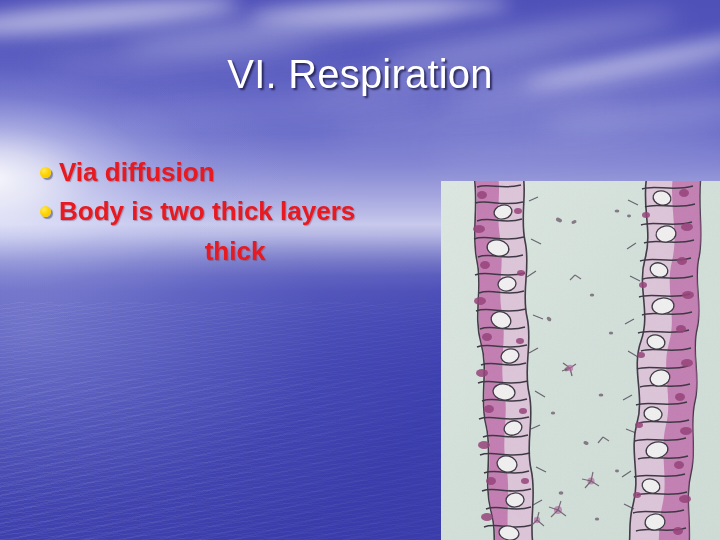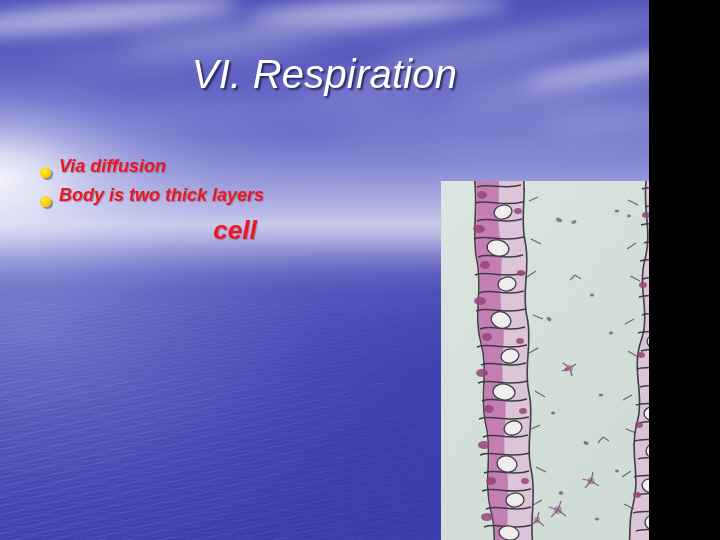--- a/index.html
+++ b/index.html
@@ -3,26 +3,25 @@
 <meta charset="utf-8">
 <title>VI. Respiration</title>
 <style>
   html, body {
     margin: 0;
     padding: 0;
     background: #000;
   }
   #slide {
     position: relative;
-    width: 649px;
+    width: 720px;
     height: 540px;
     overflow: hidden;
     font-family: "Liberation Sans", sans-serif;
     background: #4b4fb5;
-    font-style: italic;
   }
 
   
   .bg-layer { position: absolute; inset: 0; }
 
   
   .bg-base {
     background:
       linear-gradient(to bottom,
         #4f50b8 0%,
@@ -138,21 +137,21 @@
     width: 11px;
     height: 11px;
     border-radius: 50%;
     background: radial-gradient(circle at 36% 32%, #ffe95c 0%, #ffd400 45%, #f2bf00 100%);
     box-shadow: 2px 2px 1px rgba(30,30,70,0.45);
     margin-top: 12px;
     margin-right: 8px;
   }
   .bullet-text {
     color: #e8191f;
-    font-size: 18px;
+    font-size: 26px;
     font-weight: 600;
     line-height: 1.32;
     text-shadow: 1px 1px 1px rgba(120,60,90,0.45);
   }
   .continuation {
     color: #e8191f;
     font-size: 26px;
     font-weight: 600;
     line-height: 1.32;
     text-shadow: 1px 1px 1px rgba(120,60,90,0.45);
@@ -207,21 +206,21 @@
     <div class="bullet-line">
       <span class="bullet-dot"></span>
       <span class="bullet-text">Via diffusion</span>
     </div>
 
     <div class="bullet-line">
       <span class="bullet-dot"></span>
       <span class="bullet-text">Body is two thick layers</span>
     </div>
 
-    <div class="continuation">cell</div>
+    <div class="continuation">thick</div>
   </div>
 
   <div id="micrograph">
     <svg width="279" height="359" viewBox="0 0 279 359" xmlns="http://www.w3.org/2000/svg" aria-hidden="true">
       <defs>
         <linearGradient id="slideBg" x1="0" y1="0" x2="1" y2="1">
           <stop offset="0%" stop-color="#dde7e1"></stop>
           <stop offset="45%" stop-color="#d3e0da"></stop>
           <stop offset="100%" stop-color="#cfdcd6"></stop>
         </linearGradient>

